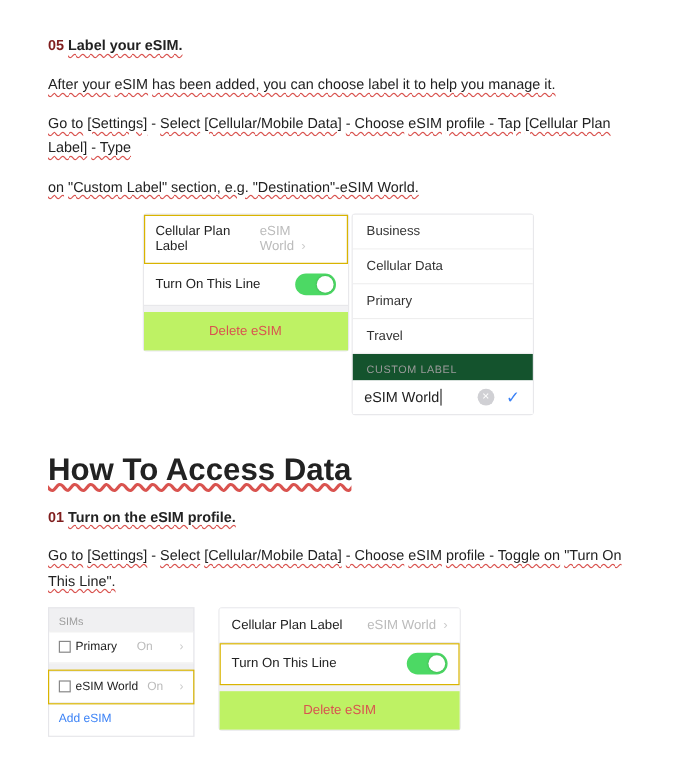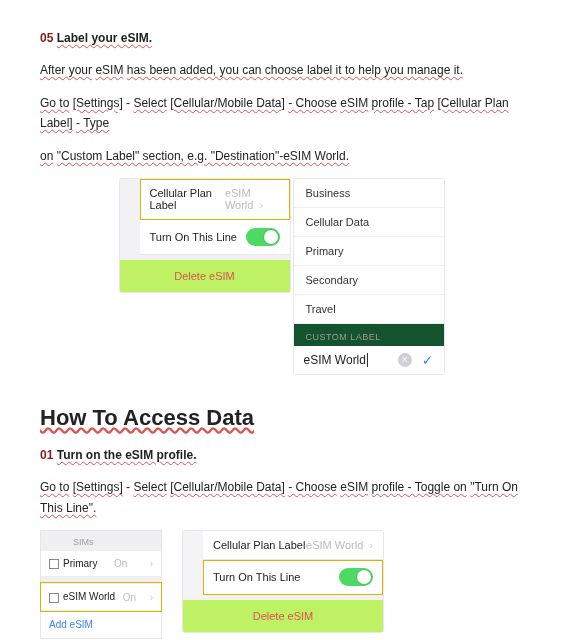--- a/index.html
+++ b/index.html
@@ -1,39 +1,39 @@
 <!DOCTYPE html>
 <html><head>
 <meta charset="utf-8">
 <style>
 html,body{margin:0;padding:0;font-family:Arial,Helvetica,sans-serif;background:#fff;color:#222;}
 body{width:563px;padding:16px 40px 20px 40px;box-sizing:border-box;font-size:12px;}
 .step-num{font-weight:bold;color:#7f1d1d;}
 .uline{text-decoration:underline;text-decoration-color:#d9534f;text-decoration-style:wavy;text-decoration-thickness:1px;text-underline-offset:2px;}
 .step-title{font-weight:bold;}
 .t-body{line-height:1.7;}
-h2.header{font-size:22px;font-weight:bold;margin:30px 0 14px 0;}
+h2.header{font-size:26px;font-weight:bold;margin:30px 0 14px 0;}
 .header .uline{text-decoration:underline;text-decoration-color:#d9534f;text-decoration-style:wavy;}
 .panel{background:#f2f2f4;border:1px solid #e8e8eb;border-radius:3px;}
-.row{background:#fff;border-bottom:1px solid #e8e8eb;padding:8px 10px;display:flex;justify-content:space-between;align-items:center;font-size:11px;margin-left:20px;}
+.row{background:#fff;border-bottom:1px solid #e8e8eb;padding:8px 10px;display:flex;justify-content:space-between;align-items:center;font-size:11px;}
 .row:last-child{border-bottom:none;}
 .label{color:#222;}
 .value-grey{color:#bbb;}
 .chev{color:#ccc;margin-left:6px;}
 .del{color:#d9534f;text-align:center;background:#bef264;padding:10px 0;font-size:11px;}
 .toggle{width:34px;height:18px;border-radius:10px;background:#4cd964;position:relative;display:inline-block;}
 .toggle::after{content:'';position:absolute;right:2px;top:2px;width:14px;height:14px;border-radius:50%;background:#fff;box-shadow:0 0 2px rgba(0,0,0,.25);}
 .list-option{background:#fff;border-bottom:1px solid #eee;padding:8px 12px;font-size:11px;color:#333;}
 .section-hdr{padding:8px 12px 4px 12px;font-size:9px;color:#9b9b9b;letter-spacing:0.5px;background:#14532d;}
 .input-row{background:#fff;padding:6px 10px;display:flex;align-items:center;justify-content:space-between;}
 .input-row .cursor{border-right:1px solid #333;height:14px;margin-left:1px;}
 .clear-btn{width:14px;height:14px;border-radius:50%;background:#d0d0d4;display:flex;align-items:center;justify-content:center;color:#fff;font-size:10px;line-height:1;}
 .check{color:#3b82f6;font-size:14px;margin-left:10px;}
 .sim-panel{background:#f0f0f2;border:1px solid #e6e6ea;width:120px;font-size:10px;}
-.sim-hdr{font-size:9px;color:#9e9e9e;padding:6px 16px 3px 8px;margin-left:24px;}
+.sim-hdr{font-size:9px;color:#9e9e9e;padding:6px 16px 3px 8px;}
 .sim-row{background:#fff;border-top:1px solid #eee;border-bottom:1px solid #eee;padding:7px 8px;display:flex;justify-content:space-between;align-items:center;}
 .sim-row .sq{display:inline-block;width:8px;height:8px;border:1px solid #888;margin-right:4px;vertical-align:middle;}
 .sim-row .on{color:#bbb;}
 .sim-row.selected{outline:1px solid #d9b400;}
 .add-link{color:#3b82f6;padding:8px 8px;background:#fff;}
 .hl{outline:1px solid #d9b400;outline-offset:-1px;}
 .gap{height:5px;background:#f2f2f4;}
 .group5{display:flex;align-items:flex-start;margin:12px auto 18px auto;justify-content:center;gap:2px;}
 .group5 .panel-left{width:170px;}
 .group5 .panel-right{width:150px;}
@@ -89,21 +89,20 @@
       <span class="toggle"></span>
     </div>
     <div class="gap"></div>
     <div class="del">Delete eSIM</div>
   </div>
 
   <div class="panel panel-right">
     <div class="list-option">Business</div>
     <div class="list-option">Cellular Data</div>
     <div class="list-option">Primary</div>
-    <div class="list-option">Secondary</div>
     <div class="list-option">Travel</div>
     <div class="section-hdr">CUSTOM LABEL</div>
     <div class="input-row">
       <span style="display:flex;align-items:center;">
         <span>eSIM World</span>
         <span class="cursor"></span>
       </span>
       <span style="display:flex;align-items:center;">
         <span class="clear-btn">×</span>
         <span class="check">✓</span>

